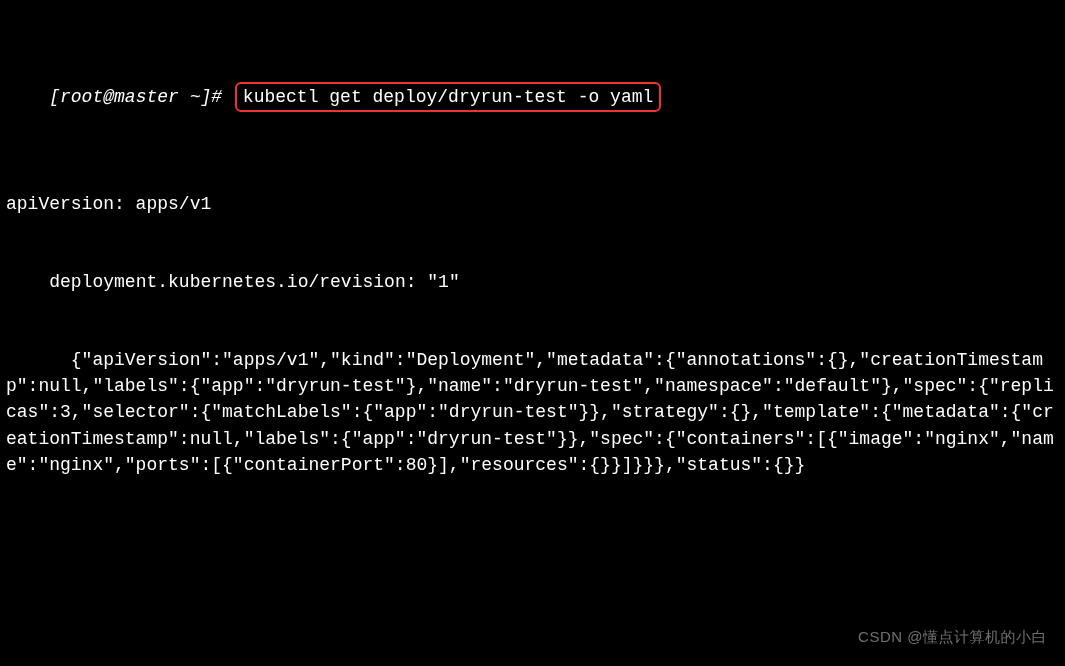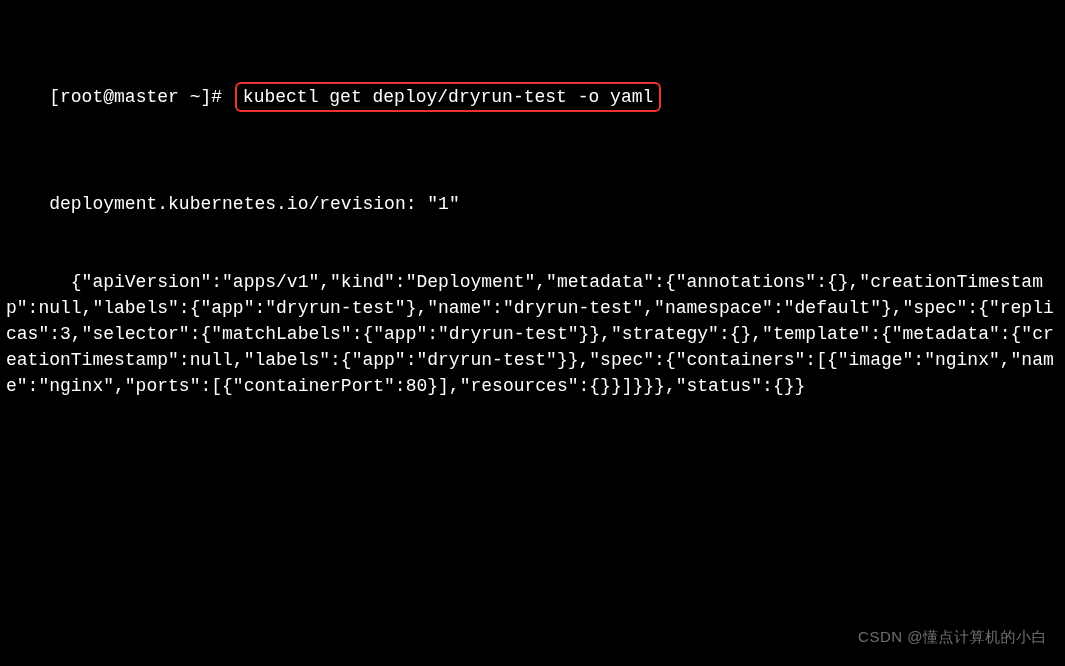--- a/index.html
+++ b/index.html
@@ -14,20 +14,21 @@
     height: 666px;
     overflow: hidden;
   }
   .terminal {
     padding: 4px 6px;
     white-space: pre-wrap;
     word-break: break-all;
   }
   .prompt-line {
     display: inline;
+    font-style: italic;
   }
   .cmd-box {
     display: inline-block;
     border: 2px solid #e33;
     border-radius: 6px;
     padding: 0 6px;
     margin-left: 2px;
   }
   .line {
     white-space: pre-wrap;
@@ -43,20 +44,21 @@
     letter-spacing: 0.5px;
   }
 </style>
 </head>
 <body>
 
 <div class="terminal">
   <div>
     <span class="prompt-line">[root@master ~]# </span><span class="cmd-box"><span>kubectl get deploy/dryrun-test -o yaml</span></span>
   </div>
+  <div class="line">apiVersion: apps/v1</div>
   <div class="line">    deployment.kubernetes.io/revision: "1"</div>
   <div class="line">      {"apiVersion":"apps/v1","kind":"Deployment","metadata":{"annotations":{},"creationTimestamp":null,"labels":{"app":"dryrun-test"},"name":"dryrun-test","namespace":"default"},"spec":{"replicas":3,"selector":{"matchLabels":{"app":"dryrun-test"}},"strategy":{},"template":{"metadata":{"creationTimestamp":null,"labels":{"app":"dryrun-test"}},"spec":{"containers":[{"image":"nginx","name":"nginx","ports":[{"containerPort":80}],"resources":{}}]}}},"status":{}}</div>
   
   
   
   
   
   
   
   

